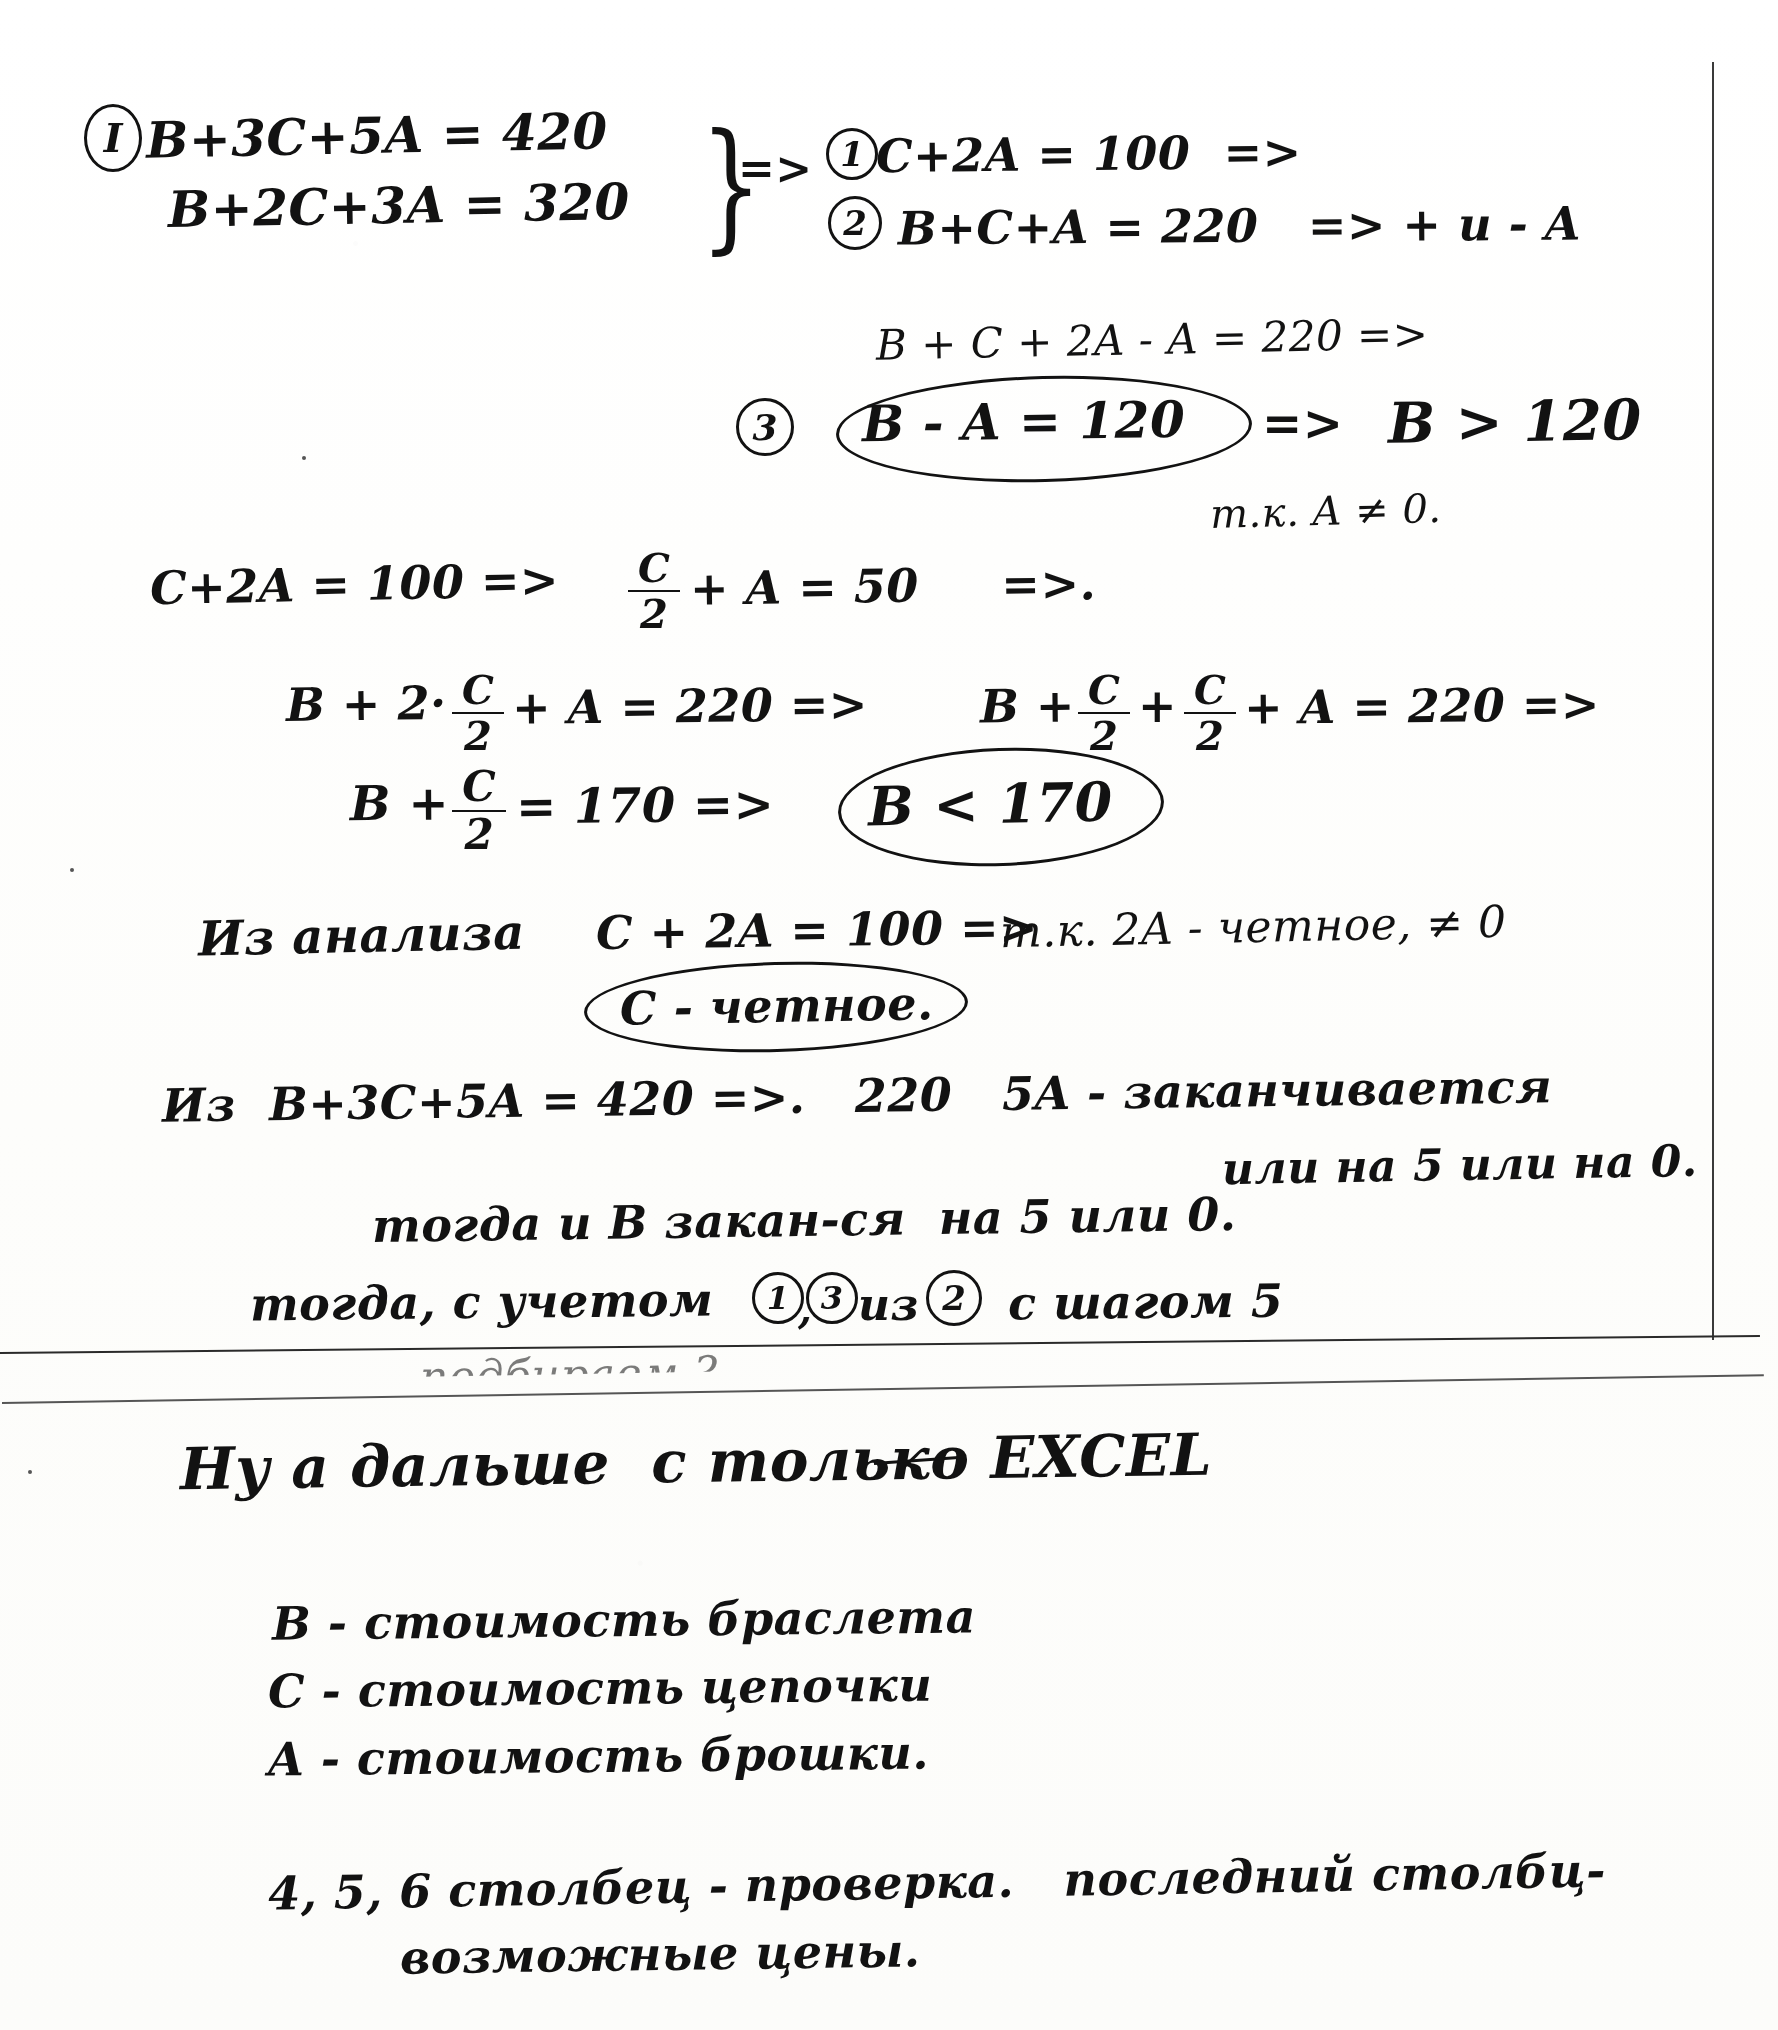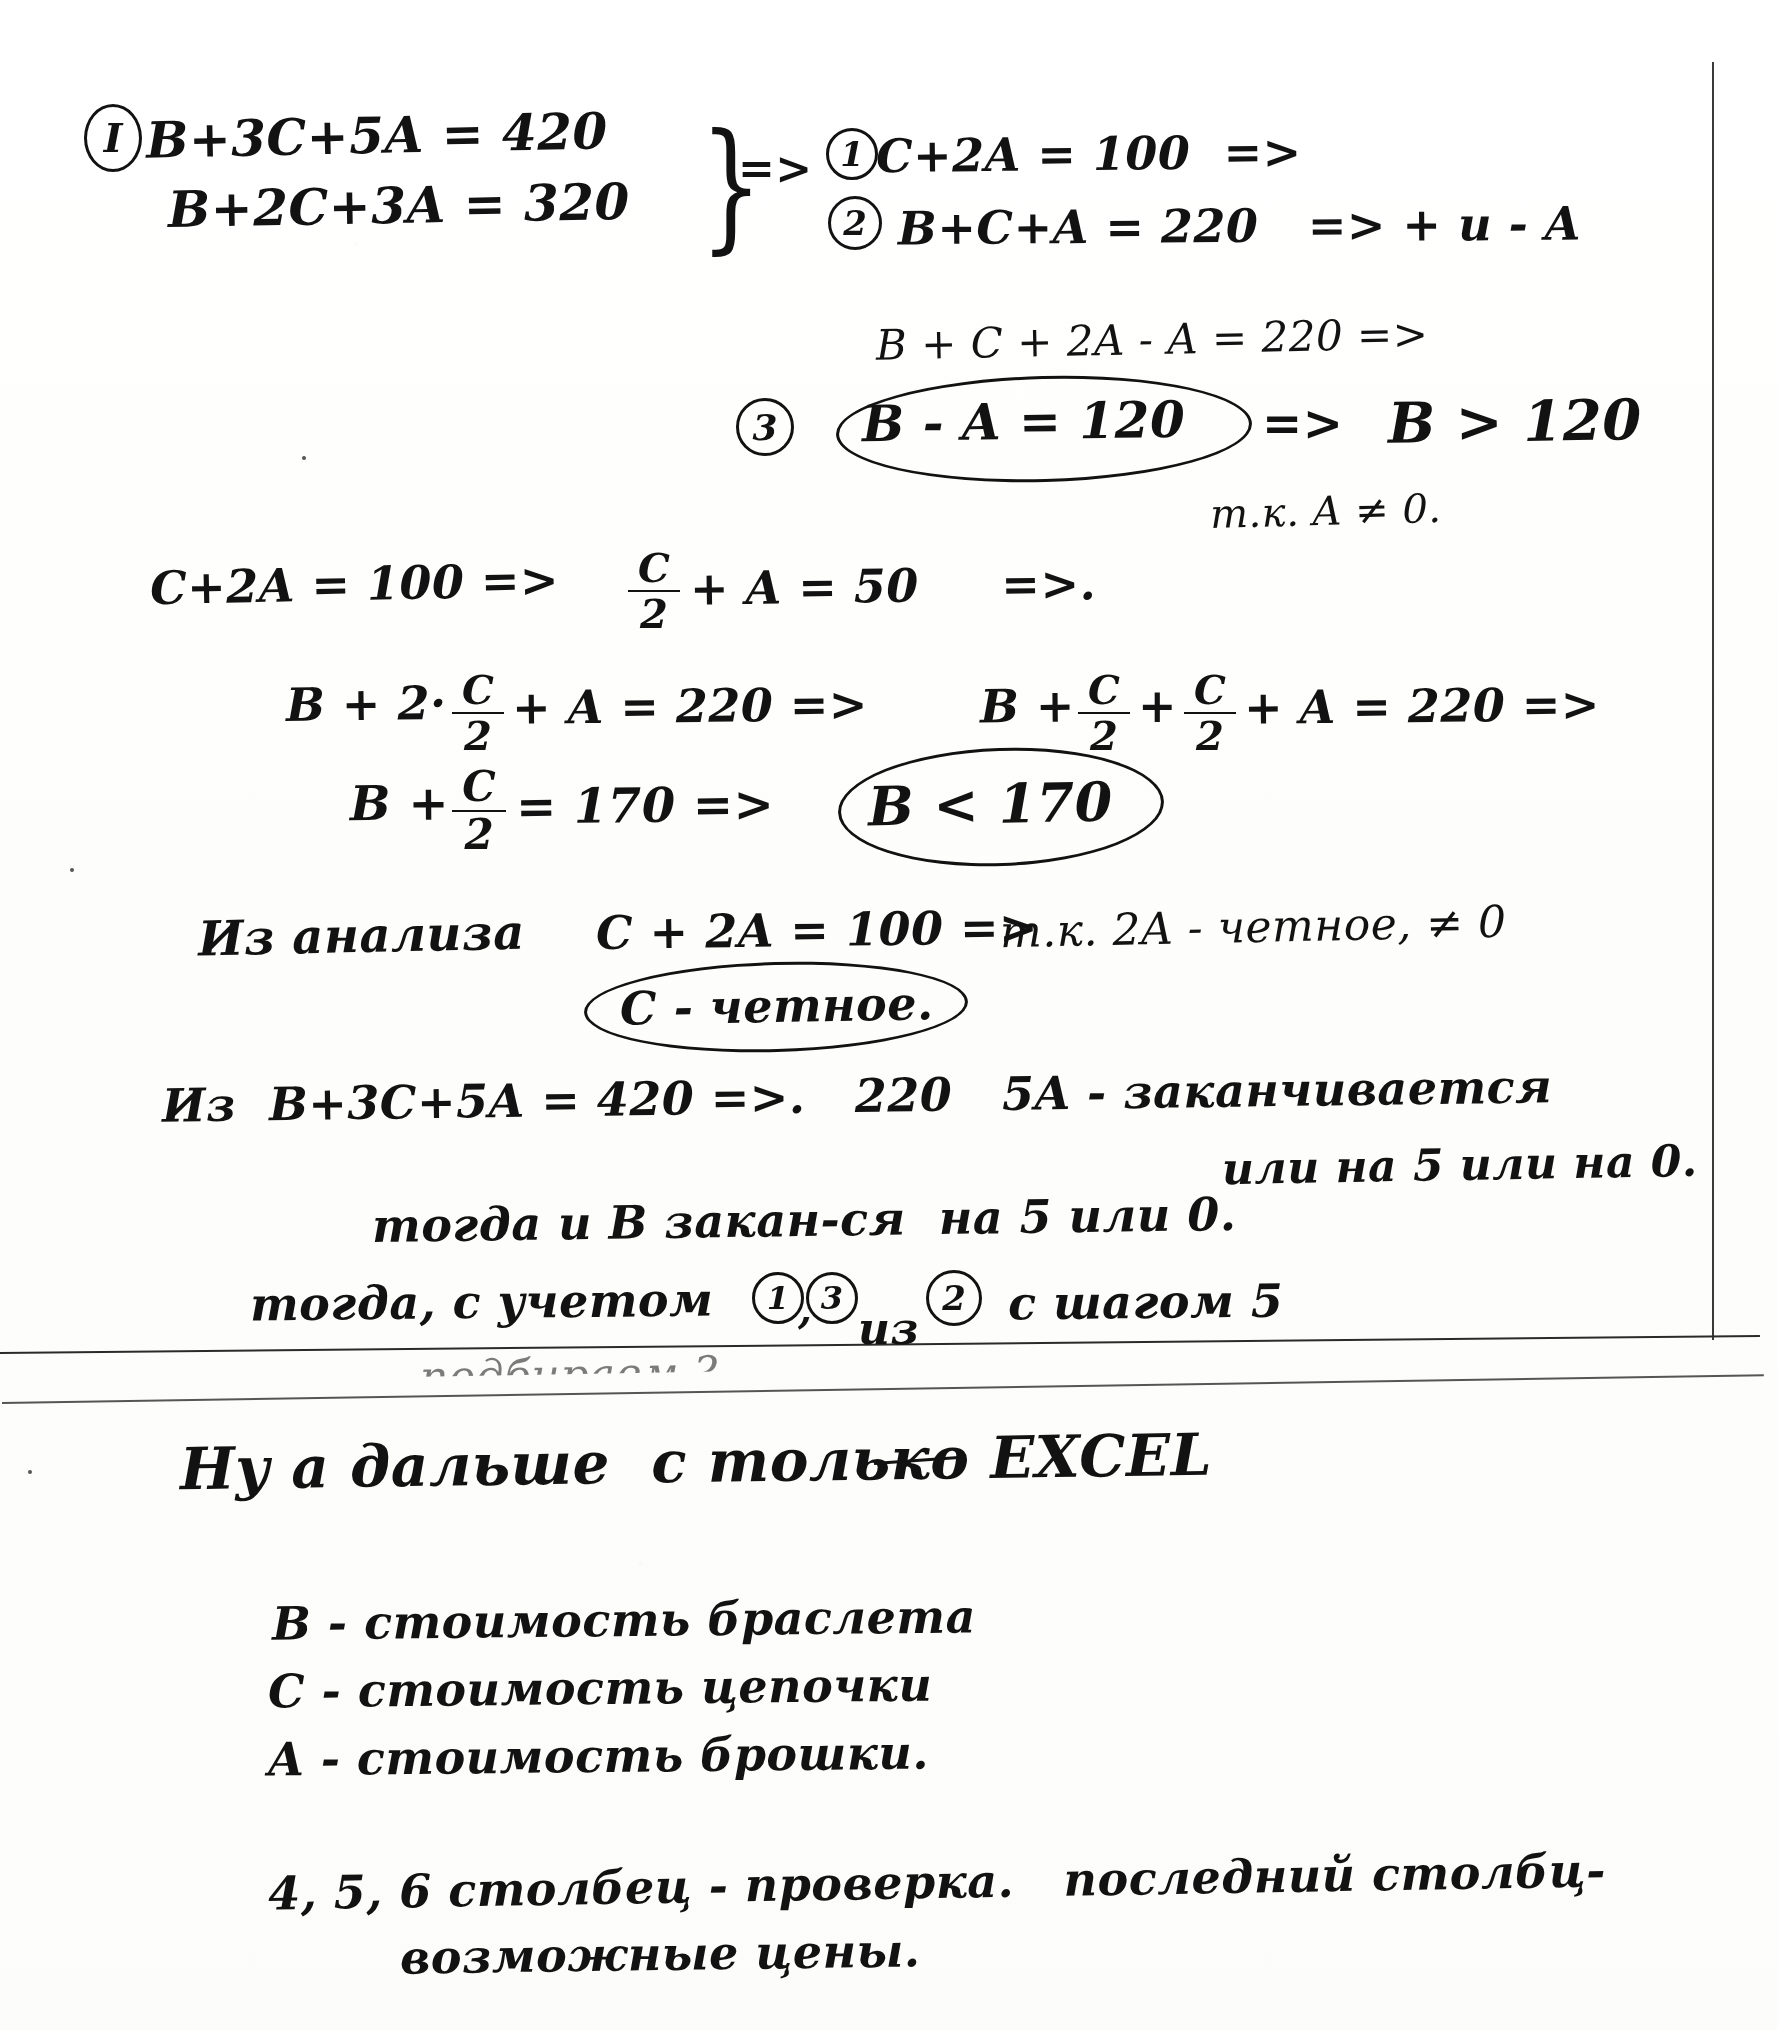--- a/index.html
+++ b/index.html
@@ -251,21 +251,21 @@
 
   <div class="hw" style="left:250px; top:1278px; font-size:46px; transform: rotate(-0.6deg);">тогда, с учетом</div>
 
   <div class="circled" style="left:752px; top:1272px; width:46px; height:46px; font-size:32px;">
     <span>1</span>
   </div>
   <div class="hw" style="left:798px; top:1288px; font-size:40px;">,</div>
   <div class="circled" style="left:806px; top:1272px; width:46px; height:46px; font-size:32px;">
     <span>3</span>
   </div>
-  <div class="hw" style="left:858px; top:1282px; font-size:44px;margin-top:24px;">из</div>
+  <div class="hw" style="left:858px; top:1282px; font-size:44px;">из</div>
   <div class="circled" style="left:926px; top:1270px; width:50px; height:50px; font-size:34px;">
     <span>2</span>
   </div>
 
   <div class="hw" style="left:1008px; top:1278px; font-size:46px; transform: rotate(-0.6deg);">с шагом 5</div>
 
   <div class="hw thin" style="left:420px; top:1352px; font-size:44px; opacity:0.55; transform: rotate(-1deg); clip-path: inset(0 0 52% 0);">подбираем ?</div>
 
   <div class="hw" style="left:180px; top:1432px; font-size:58px; transform: rotate(-0.8deg);">Ну а дальше  с только EXCEL</div>
 

